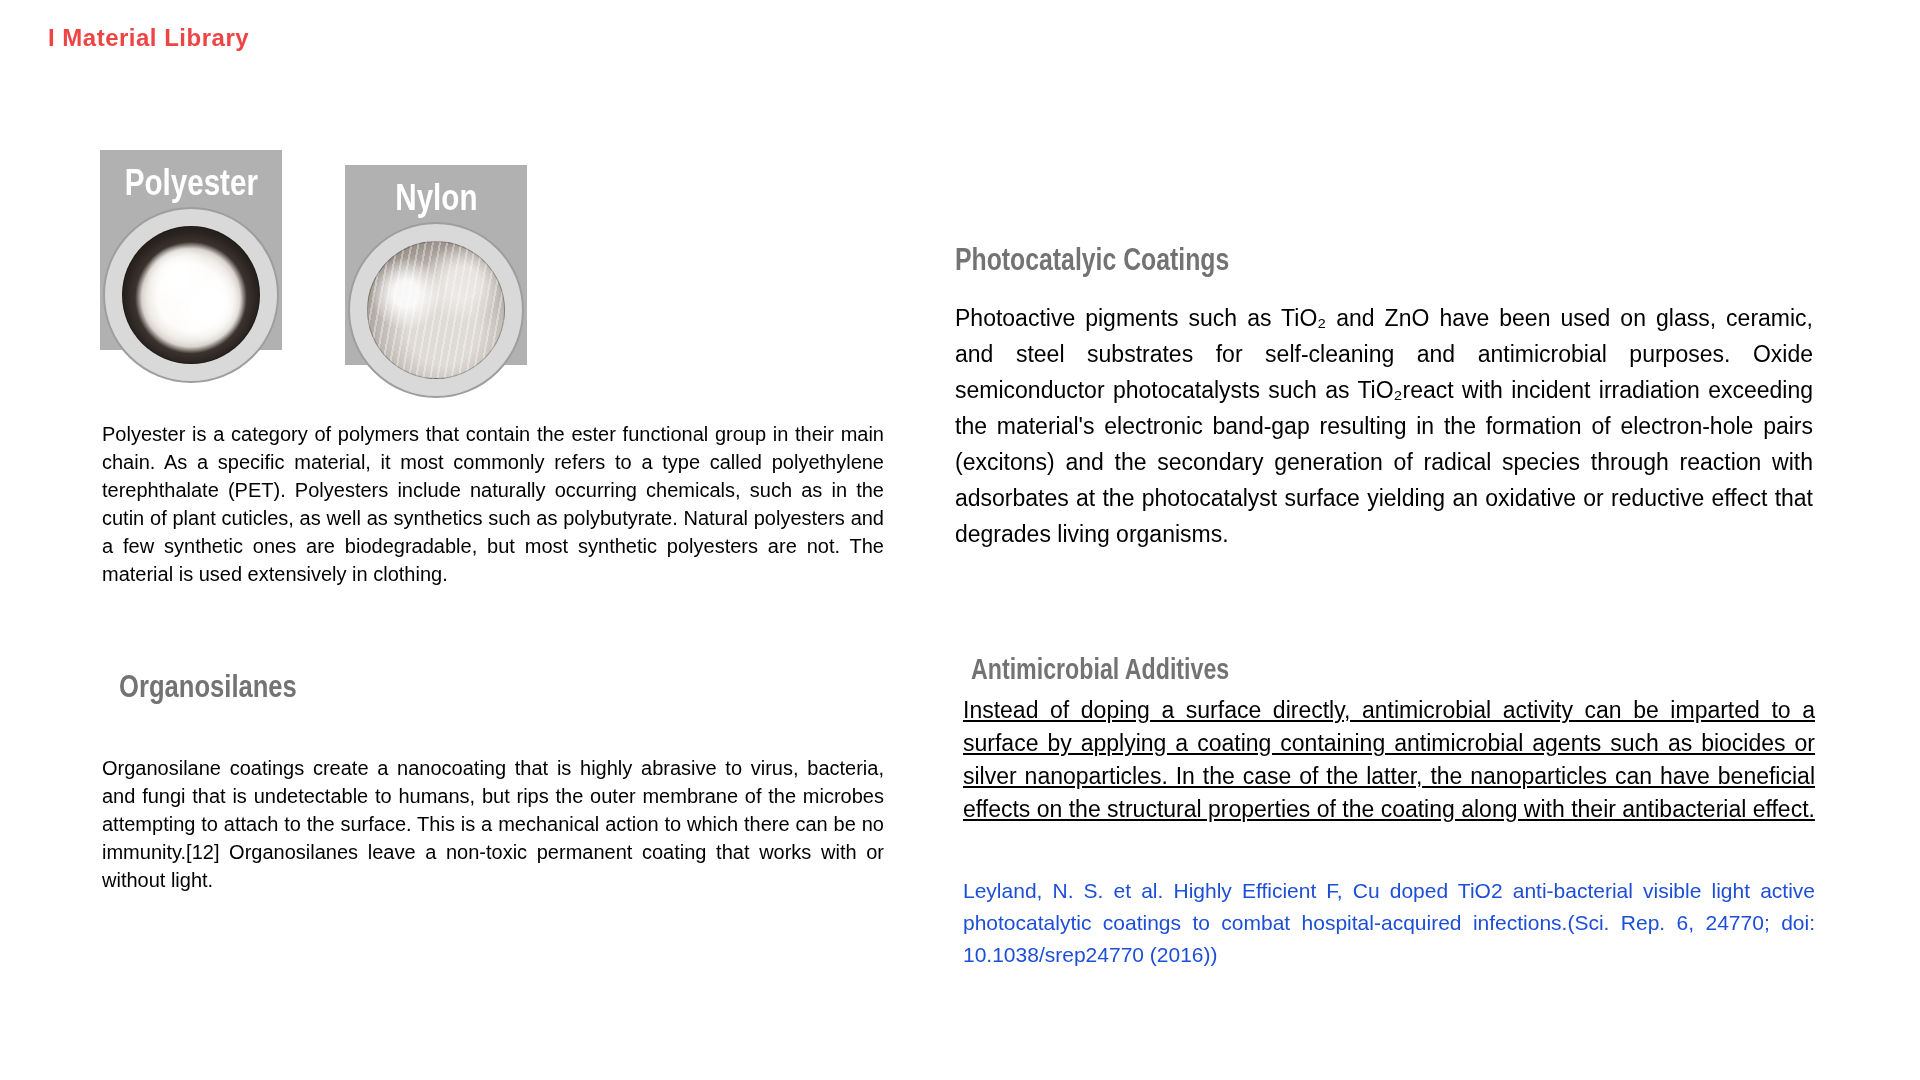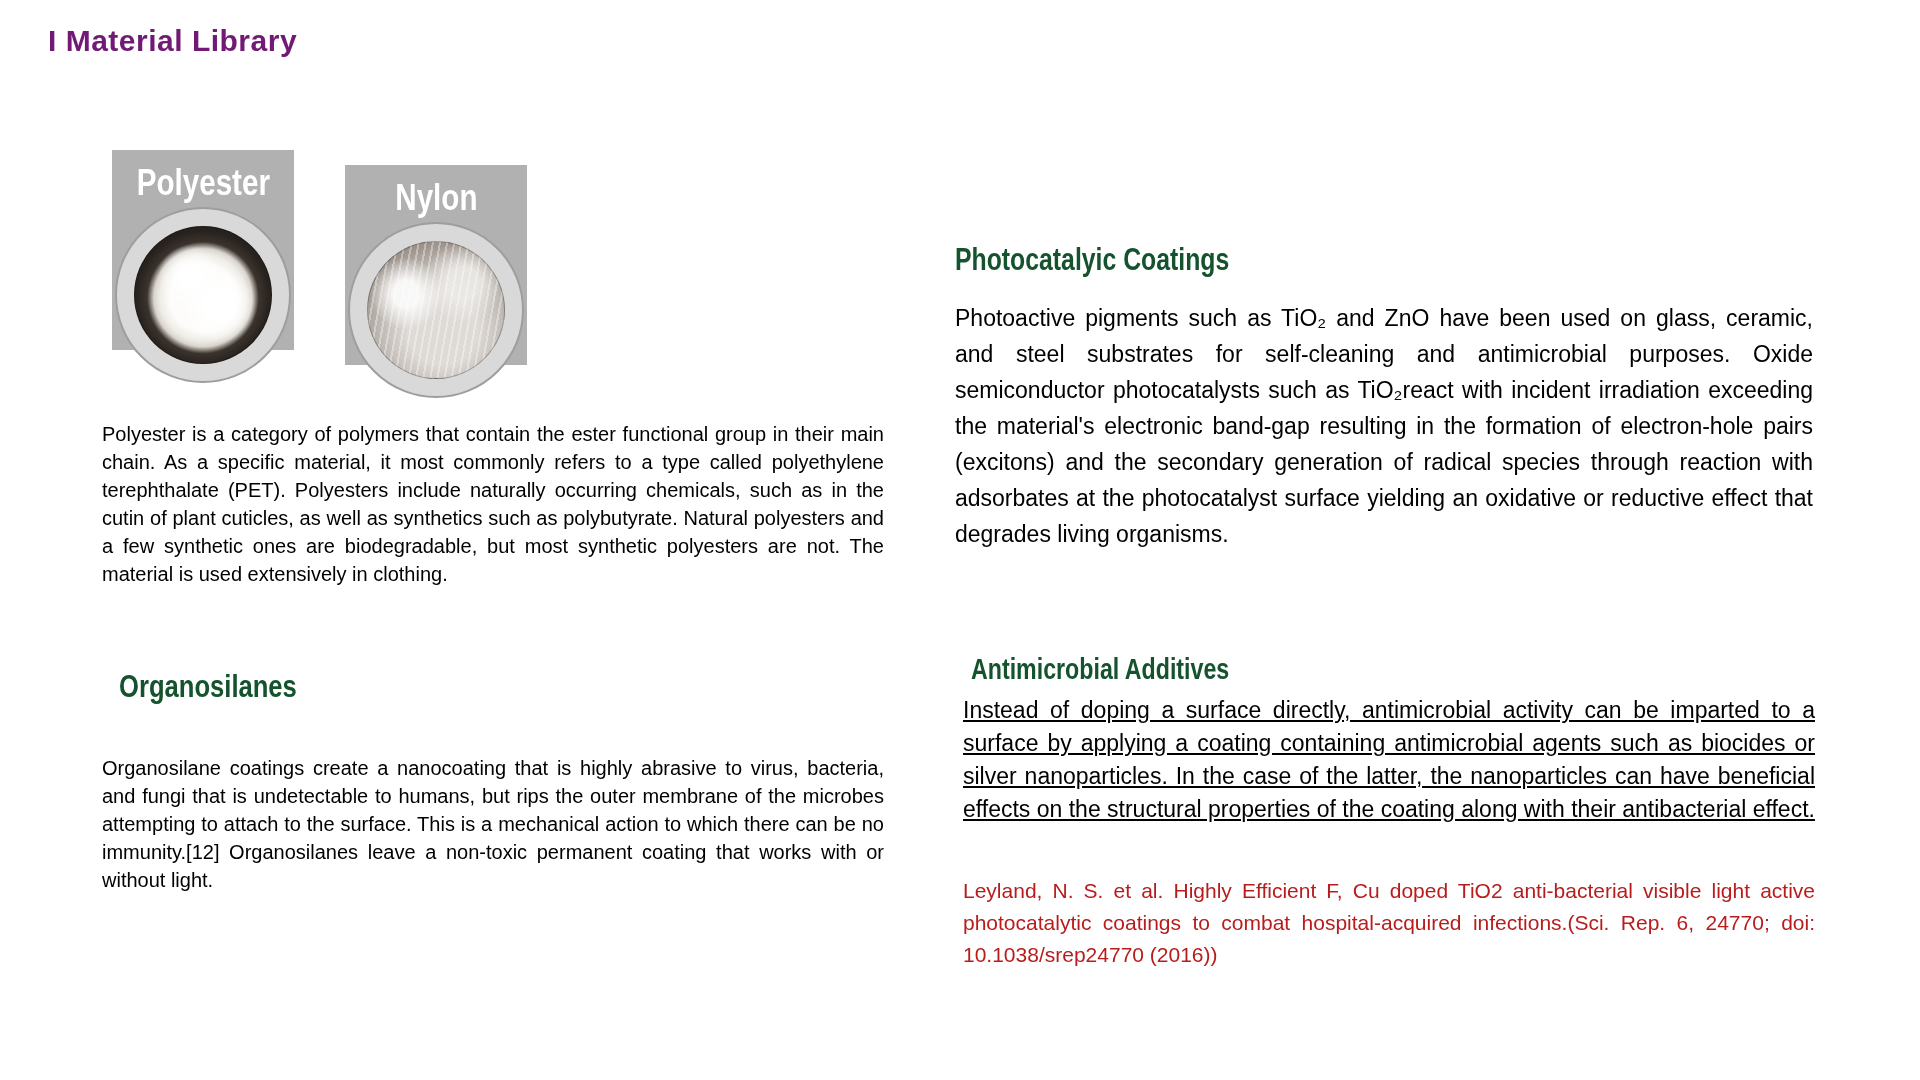--- a/index.html
+++ b/index.html
@@ -5,21 +5,21 @@
   * { margin:0; padding:0; box-sizing:border-box; }
   html,body { background:#ffffff; }
   body { font-family:"Liberation Sans", sans-serif; }
   .page {
     position:relative; width:1920px; height:1080px; background:#ffffff; overflow:hidden;
   }
 
   
   .page-title {
     position:absolute; left:48px; top:24px;
-    font-size:30px; font-weight:800; color:#701a75; letter-spacing:0.5px;
+    font-size:24px; font-weight:800; color:#ef4444; letter-spacing:0.5px;
   }
 
   
   .material-card {
     position:absolute; top:150px; width:182px; height:200px;
     background:#b1b1b1;
   }
   .card-label {
     position:absolute; top:12px; left:0; width:100%;
     text-align:center; color:#ffffff; font-weight:700; font-size:37px;
@@ -50,37 +50,37 @@
       radial-gradient(circle at 55% 65%, #dedad6 0 30%, #beb8b2 55%, #978e86 78%, #6b5f56 96%);
     background-color:#a99f97;
   }
 
   
   .body-copy {
     position:absolute; color:#000000; text-align:justify;
   }
   .left-par { left:102px; width:782px; font-size:20px; line-height:28px; }
   .section-heading {
-    position:absolute; color:#14532d; font-weight:700; white-space:nowrap;
+    position:absolute; color:#737373; font-weight:700; white-space:nowrap;
   }
   .right-par { left:955px; width:858px; font-size:23px; line-height:36px; }
   .right-par-2 { left:963px; width:852px; font-size:23px; line-height:33px;text-decoration:underline; }
   .citation {
     position:absolute; left:963px; top:875px; width:852px;
-    color:#b91c1c; font-size:21px; line-height:32px; text-align:justify;
+    color:#1d4ed8; font-size:21px; line-height:32px; text-align:justify;
   }
 </style>
 </head>
 <body>
 
 <div class="page">
 
   <div class="page-title">I Material Library</div>
 
-  <div class="material-card" style="left:112px;padding-left:29px;">
+  <div class="material-card" style="left:100px;padding-left:29px;">
     <div class="card-label">
       <span class="cond">Polyester</span>
     </div>
     <div class="photo-ring">
       <div class="photo photo-polyester"></div>
     </div>
   </div>
 
   <div class="material-card" style="left:345px;margin-top:15px;">
     <div class="card-label">

